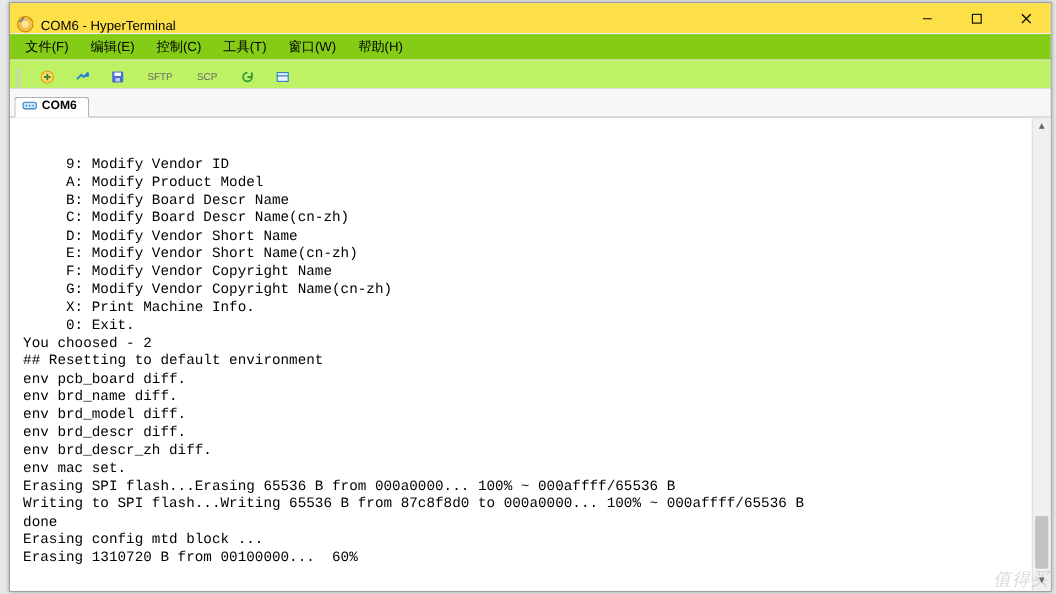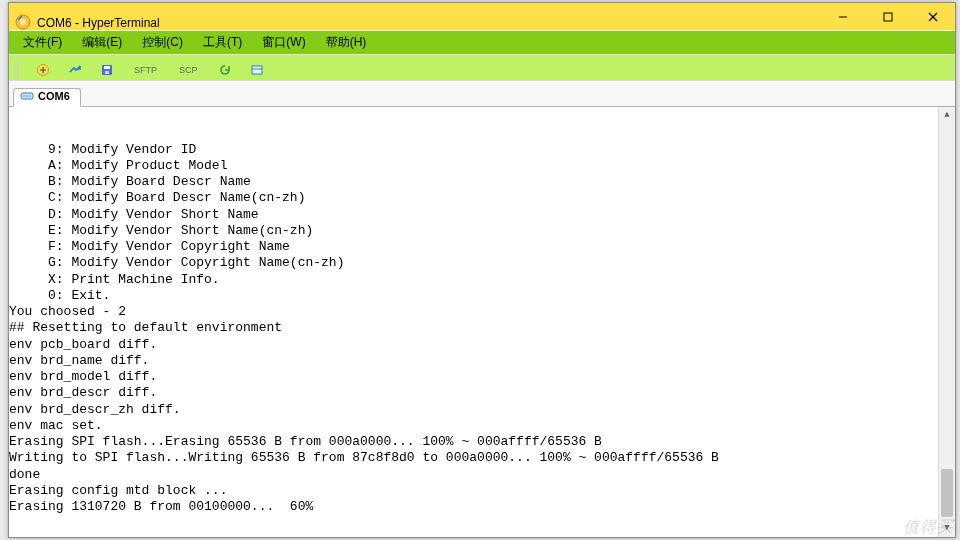--- a/index.html
+++ b/index.html
@@ -103,21 +103,21 @@
   .watermark {
     position:absolute;
     right: 6px; bottom: 2px;
     font-size: 16px;
     color: rgba(150,150,150,0.35);
     font-family: "Microsoft YaHei", sans-serif;
     font-style: italic;
     pointer-events: none;
     letter-spacing: 1px;
   }
-  .term-lines { padding-left:0; }
+  .term-lines { padding-left:0;margin-left:12px; }
 </style>
 </head>
 <body>
 
 <div class="window">
 
   <div class="titlebar">
     <span class="titlebar-icon">
       <svg viewBox="0 0 16 16" width="16" height="16">
         <circle cx="8" cy="8" r="7" fill="#f6c04d" stroke="#ce8a00" stroke-width="1"></circle>

